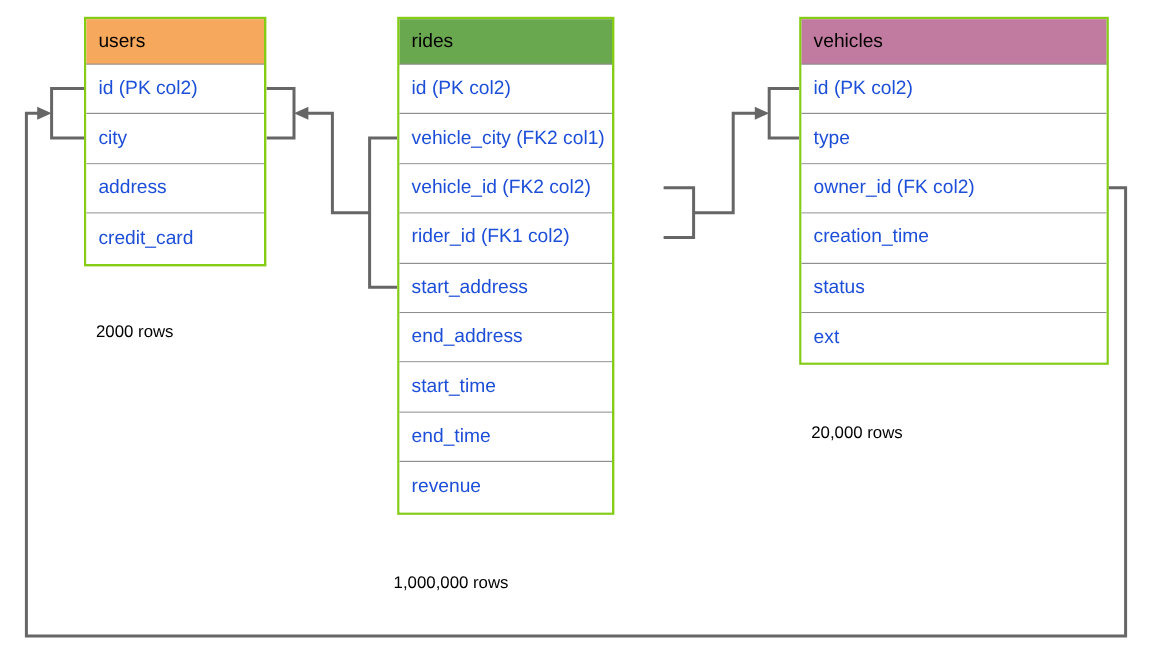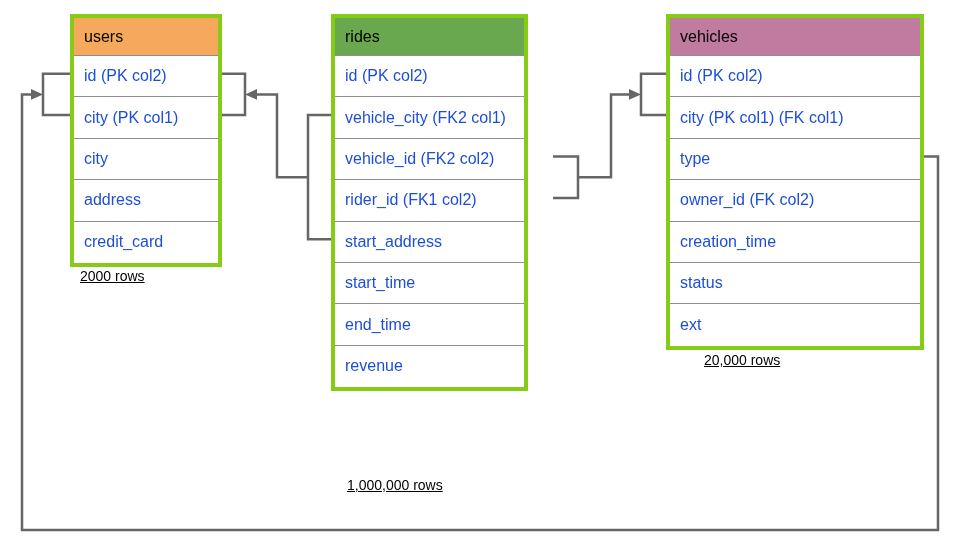--- a/index.html
+++ b/index.html
@@ -28,21 +28,21 @@
   }
   .connector-layer polygon {
     fill: #666666;
     stroke: none;
   }
 
   .db-table {
     position: absolute;
     top: 14px;
     background: #ffffff;
-    border: 4px solid #84cc16;
+    border: 2px solid #84cc16;
     z-index: 2;
   }
   .db-table-header {
     height: 38px;
     display: flex;
     align-items: center;
     padding: 0 10px;
     border-bottom: 1px solid #8f8f8f;
     font-size: 16px;
     color: #000000;
@@ -54,34 +54,33 @@
     padding: 0 10px;
     border-bottom: 1px solid #8f8f8f;
     font-size: 16px;
     color: #1d4ed8;
     background: #ffffff;
     white-space: nowrap;
   }
   .db-table-row:last-child { border-bottom: none; }
 
   .table-users    { left: 70px;  width: 152px; }
-  .table-rides    { left: 331px; width: 197px; }
+  .table-rides    { left: 331px; width: 181px; }
   .table-vehicles { left: 666px; width: 258px; }
 
   .row-count {
     position: absolute;
     font-size: 14px;
     color: #000000;
     z-index: 2;
     white-space: nowrap;
-    text-decoration: underline;
   }
   .count-users    { left: 80px;  top: 268px; }
-  .count-rides    { left: 347px; top: 477px; }
-  .count-vehicles { left: 676px; top: 352px; margin-left: 28px; }
+  .count-rides    { left: 328px; top: 477px; }
+  .count-vehicles { left: 676px; top: 352px; }
 </style>
 </head>
 <body>
 
 <div class="stage">
 
   <svg class="connector-layer" viewBox="0 0 960 540">
 
     <polyline points="331,115.1 308,115.1 308,239.3 331,239.3" style="stroke: rgb(102, 102, 102);"></polyline>
     <polyline points="308,177.2 277,177.2 277,94.4 256,94.4" style="stroke: rgb(102, 102, 102);"></polyline>
@@ -95,44 +94,43 @@
 
     <polyline points="888,115.1 913,115.1 913,197.9 888,197.9" style="stroke: rgb(102, 102, 102);"></polyline>
     <polyline points="913,156.5 938,156.5 938,530 22,530 22,94.4 32,94.4" style="stroke: rgb(102, 102, 102);"></polyline>
     <polygon points="43,94.4 31,89 31,99.8" style="fill: rgb(102, 102, 102);"></polygon>
     <polyline points="70,73.7 43,73.7 43,115.1 70,115.1" style="stroke: rgb(102, 102, 102);"></polyline>
   </svg>
 
   <div class="db-table table-users">
     <div class="db-table-header" style="background-color: rgb(246, 169, 92);">users</div>
     <div class="db-table-row">id (PK col2)</div>
-    <div class="db-table-row">city (PK col1)</div>
     <div class="db-table-row">city</div>
     <div class="db-table-row">address</div>
     <div class="db-table-row">credit_card</div>
   </div>
   <div class="row-count count-users">2000 rows</div>
 
   <div class="db-table table-rides">
     <div class="db-table-header" style="background-color: rgb(106, 168, 79);">rides</div>
     <div class="db-table-row">id (PK col2)</div>
     <div class="db-table-row">vehicle_city (FK2 col1)</div>
     <div class="db-table-row">vehicle_id (FK2 col2)</div>
     <div class="db-table-row">rider_id (FK1 col2)</div>
     <div class="db-table-row">start_address</div>
+    <div class="db-table-row">end_address</div>
     <div class="db-table-row">start_time</div>
     <div class="db-table-row">end_time</div>
     <div class="db-table-row">revenue</div>
   </div>
   <div class="row-count count-rides">1,000,000 rows</div>
 
   <div class="db-table table-vehicles">
     <div class="db-table-header" style="background-color: rgb(194, 123, 160);">vehicles</div>
     <div class="db-table-row">id (PK col2)</div>
-    <div class="db-table-row">city (PK col1) (FK col1)</div>
     <div class="db-table-row">type</div>
     <div class="db-table-row">owner_id (FK col2)</div>
     <div class="db-table-row">creation_time</div>
     <div class="db-table-row">status</div>
     <div class="db-table-row">ext</div>
   </div>
   <div class="row-count count-vehicles">20,000 rows</div>
 
 </div>
 

